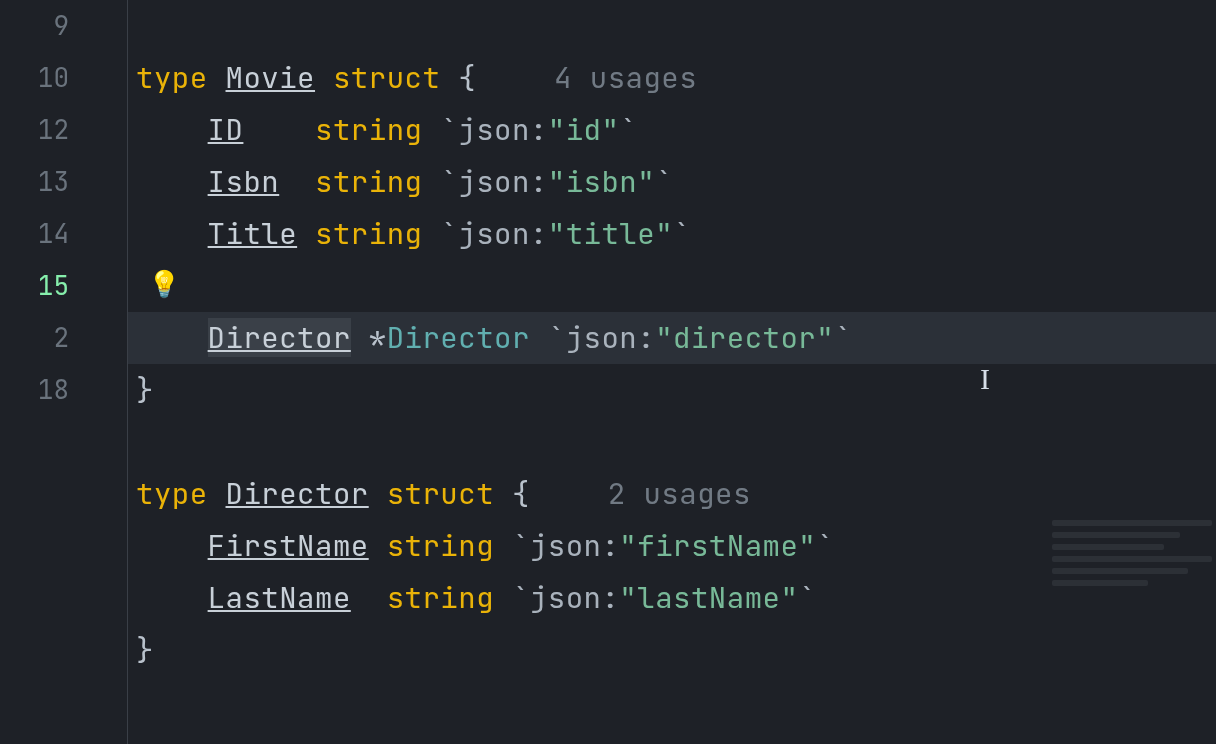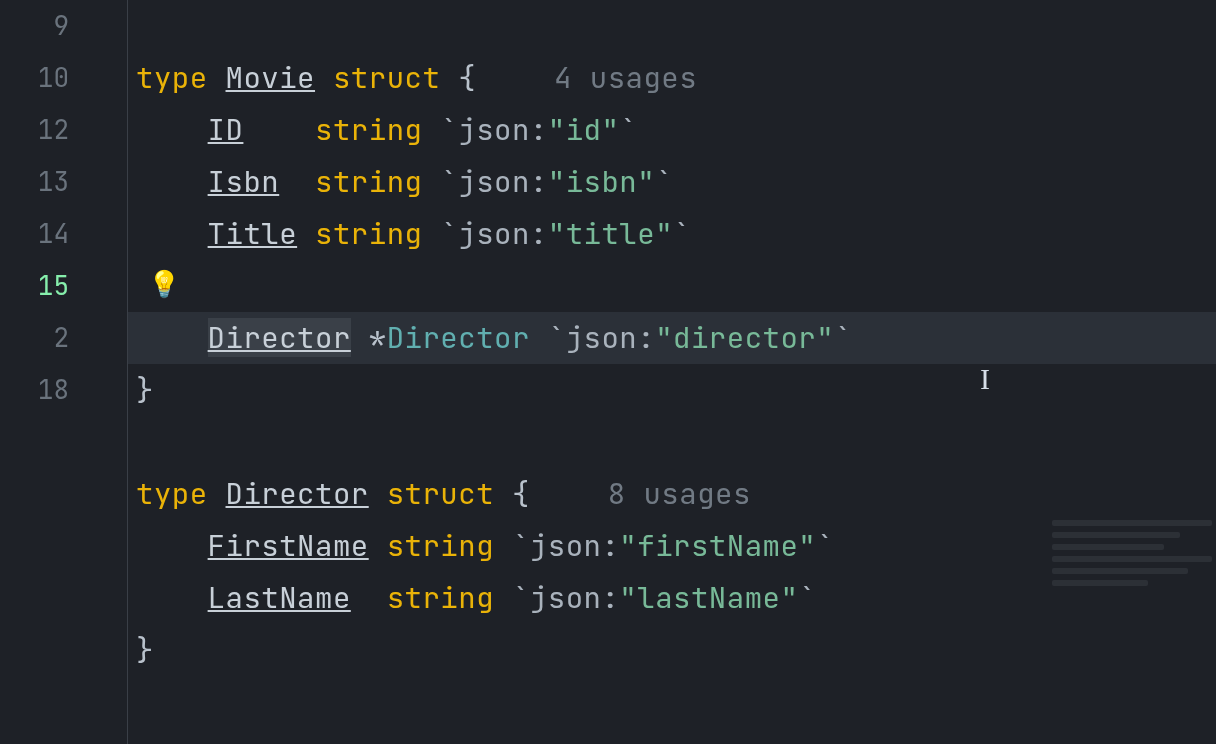--- a/index.html
+++ b/index.html
@@ -128,21 +128,21 @@
     <div class="code-line">    <span class="tok-name">Title</span> <span class="tok-kw">string</span> <span class="tok-tag">`</span><span class="tok-tag">json:</span><span class="tok-str">"title"</span><span class="tok-tag">`</span></div>
 
     <div class="code-line"></div>
 
     <div class="code-line highlight">    <span class="tok-name selected-word">Director</span> <span class="tok-punc">*</span><span class="tok-type">Director</span> <span class="tok-tag">`</span><span class="tok-tag">json:</span><span class="tok-str">"director"</span><span class="tok-tag">`</span></div>
 
     <div class="code-line"><span class="tok-punc">}</span></div>
 
     <div class="code-line"></div>
 
-    <div class="code-line"><span class="tok-kw">type</span> <span class="tok-name">Director</span> <span class="tok-kw">struct</span> <span class="tok-punc">{</span>  <span class="tok-hint">8 usages</span></div>
+    <div class="code-line"><span class="tok-kw">type</span> <span class="tok-name">Director</span> <span class="tok-kw">struct</span> <span class="tok-punc">{</span>  <span class="tok-hint">2 usages</span></div>
 
     <div class="code-line">    <span class="tok-name">FirstName</span> <span class="tok-kw">string</span> <span class="tok-tag">`</span><span class="tok-tag">json:</span><span class="tok-str">"firstName"</span><span class="tok-tag">`</span></div>
 
     <div class="code-line">    <span class="tok-name">LastName</span>  <span class="tok-kw">string</span> <span class="tok-tag">`</span><span class="tok-tag">json:</span><span class="tok-str">"lastName"</span><span class="tok-tag">`</span></div>
 
     <div class="code-line"><span class="tok-punc">}</span></div>
 
     <div class="code-line"></div>
 
     <span class="text-cursor-icon">I</span>

